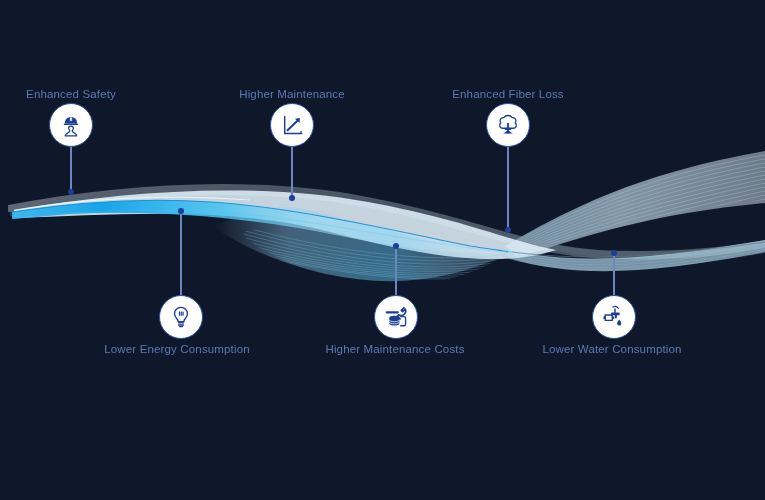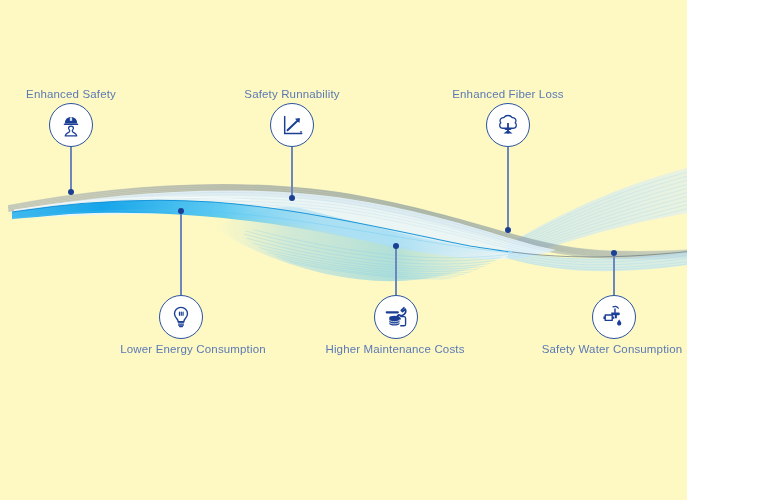--- a/index.html
+++ b/index.html
@@ -6,23 +6,23 @@
   html, body {
     margin: 0;
     padding: 0;
     background: #ffffff;
   }
   body {
     font-family: "Liberation Sans", sans-serif;
   }
   #stage {
     position: relative;
-    width: 687px;
+    width: 765px;
     height: 500px;
-    background: #fef9c3;
+    background: #0f172a;
     overflow: hidden;
   }
   #wave-layer {
     position: absolute;
     left: 0;
     top: 0;
     width: 765px;
     height: 500px;
   }
   .callout-label {
@@ -228,21 +228,21 @@
       <div class="icon-circle" style="left: 292px; top: 103px; border-color: rgb(42, 82, 160);">
         <span>
           <svg width="26" height="26" viewBox="0 0 32 32">
             <path d="M7 5.5v21h21" fill="none" stroke="#1b3f94" stroke-width="1.8" stroke-linecap="round"></path>
             <path d="M10.5 22.5L24 9.5" fill="none" stroke="#1b3f94" stroke-width="2.4" stroke-linecap="round"></path>
             <path d="M25.6 7.4l-.4 6.2-5.6-5.4z" fill="#1b3f94"></path>
             <path d="M26.5 24.5h1.2" fill="none" stroke="#1b3f94" stroke-width="1.6" stroke-linecap="round"></path>
           </svg>
         </span>
       </div>
-      <div class="callout-label" style="left: 292px; top: 88px; color: rgb(91, 121, 180);">Safety Runnability</div>
+      <div class="callout-label" style="left: 292px; top: 88px; color: rgb(91, 121, 180);">Higher Maintenance</div>
       <div class="stem" style="left: 508px; top: 147px; height: 83px; background: rgb(109, 134, 189);"></div>
       <div class="anchor-dot" style="left: 508px; top: 230px; background: rgb(27, 63, 148);"></div>
       <div class="icon-circle" style="left: 508px; top: 103px; border-color: rgb(42, 82, 160);">
         <span>
           <svg width="26" height="26" viewBox="0 0 32 32">
             <path d="M16 4.3c2.6 0 4.3 1.3 5.2 2.6 2.6-.2 4.6 1.5 4.6 3.8 0 1-.4 1.9-1 2.6.9.7 1.4 1.7 1.4 2.9 0 2.2-1.9 3.8-4.3 3.8H10.1c-2.4 0-4.3-1.6-4.3-3.8 0-1.2.5-2.2 1.4-2.9-.6-.7-1-1.6-1-2.6 0-2.3 2-4 4.6-3.8.9-1.3 2.6-2.6 5.2-2.6z" fill="none" stroke="#1b3f94" stroke-width="1.6" stroke-linejoin="round"></path>
             <path d="M14.9 13.5h2.2v13h-2.2z" fill="#1b3f94"></path>
             <path d="M16 18.6l-4.6 3.4h9.2z" fill="#1b3f94"></path>
             <path d="M16 22.2l-5.6 4.3h11.2z" fill="#1b3f94"></path>
           </svg>
@@ -257,21 +257,21 @@
             <path d="M16 4.2c4.6 0 8 3.4 8 7.7 0 3-1.6 4.8-2.9 6.3-.9 1.1-1.5 1.9-1.5 3.1v.6h-7.2v-.6c0-1.2-.6-2-1.5-3.1C9.6 16.7 8 14.9 8 11.9c0-4.3 3.4-7.7 8-7.7z" fill="none" stroke="#1b3f94" stroke-width="1.7" stroke-linejoin="round"></path>
             <rect x="13.4" y="9.2" width="1.5" height="5.4" rx="0.6" fill="#1b3f94"></rect>
             <rect x="15.6" y="9.2" width="1.5" height="5.4" rx="0.6" fill="#1b3f94"></rect>
             <rect x="17.8" y="9.2" width="1.5" height="5.4" rx="0.6" fill="#1b3f94"></rect>
             <rect x="12.2" y="22.4" width="7.6" height="1.7" rx="0.8" fill="#1b3f94"></rect>
             <rect x="12.2" y="25" width="7.6" height="1.7" rx="0.8" fill="#1b3f94"></rect>
             <path d="M14.2 27.8h3.6" stroke="#1b3f94" stroke-width="1.6" stroke-linecap="round" fill="none"></path>
           </svg>
         </span>
       </div>
-      <div class="callout-label" style="left: 177px; top: 343px; color: rgb(91, 121, 180); margin-left: 16px;">Lower Energy Consumption</div>
+      <div class="callout-label" style="left: 177px; top: 343px; color: rgb(91, 121, 180);">Lower Energy Consumption</div>
       <div class="stem" style="left: 396px; top: 246px; height: 49px; background: rgb(109, 134, 189);"></div>
       <div class="anchor-dot" style="left: 396px; top: 246px; background: rgb(27, 63, 148);"></div>
       <div class="icon-circle" style="left: 396px; top: 295px; border-color: rgb(42, 82, 160);">
         <span>
           <svg width="26" height="26" viewBox="0 0 32 32">
             <path d="M4.5 10.3h13.8" stroke="#1b3f94" stroke-width="2.6" stroke-linecap="round" fill="none"></path>
             <path d="M25.8 4.6l-3.3 3.3 1.6 1.6 3.3-3.3c1 2.1.6 4.7-1.2 6.4-1.9 1.9-4.8 2.1-7 .7l-1.6 1.6 3.4 3.4" fill="none" stroke="#1b3f94" stroke-width="2.1" stroke-linejoin="round" stroke-linecap="round"></path>
             <ellipse cx="14" cy="16.8" rx="6.2" ry="2.2" fill="#1b3f94"></ellipse>
             <path d="M7.8 16.8v7.4c0 1.2 2.8 2.2 6.2 2.2s6.2-1 6.2-2.2v-7.4" fill="#1b3f94"></path>
             <path d="M7.8 19.6c0 1.2 2.8 2.2 6.2 2.2s6.2-1 6.2-2.2M7.8 22.2c0 1.2 2.8 2.2 6.2 2.2s6.2-1 6.2-2.2" stroke="#ffffff" stroke-width="0.9" fill="none"></path>
@@ -288,16 +288,16 @@
             <path d="M14.8 3.6c2.4-1.1 5.2-.4 6.6 1.6" fill="none" stroke="#1b3f94" stroke-width="1.5" stroke-linecap="round"></path>
             <path d="M17.2 6.2v4.2" stroke="#1b3f94" stroke-width="1.8" stroke-linecap="round" fill="none"></path>
             <path d="M12.6 10.4h9.2c.7 0 1.2.5 1.2 1.2v1.1c0 .7-.5 1.2-1.2 1.2h-2.3v3.6h-2.4v-3.6h-4.5z" fill="#1b3f94"></path>
             <path d="M5.2 13.6h8.6v6.6H5.2z" fill="none" stroke="#1b3f94" stroke-width="1.7" stroke-linejoin="round"></path>
             <path d="M13.8 15.4h2.6v2.8h-2.6z" fill="#1b3f94"></path>
             <path d="M3 15.2h2.2v3.4H3z" fill="#1b3f94"></path>
             <path d="M22.4 19.2c1.6 2 2.6 3.5 2.6 4.8 0 1.5-1.2 2.6-2.6 2.6s-2.6-1.1-2.6-2.6c0-1.3 1-2.8 2.6-4.8z" fill="#1b3f94"></path>
           </svg>
         </span>
       </div>
-      <div class="callout-label" style="left: 612px; top: 343px; color: rgb(91, 121, 180);">Safety Water Consumption</div>
+      <div class="callout-label" style="left: 612px; top: 343px; color: rgb(91, 121, 180);">Lower Water Consumption</div>
     </div>
 
 </div>
 
 </body></html>

